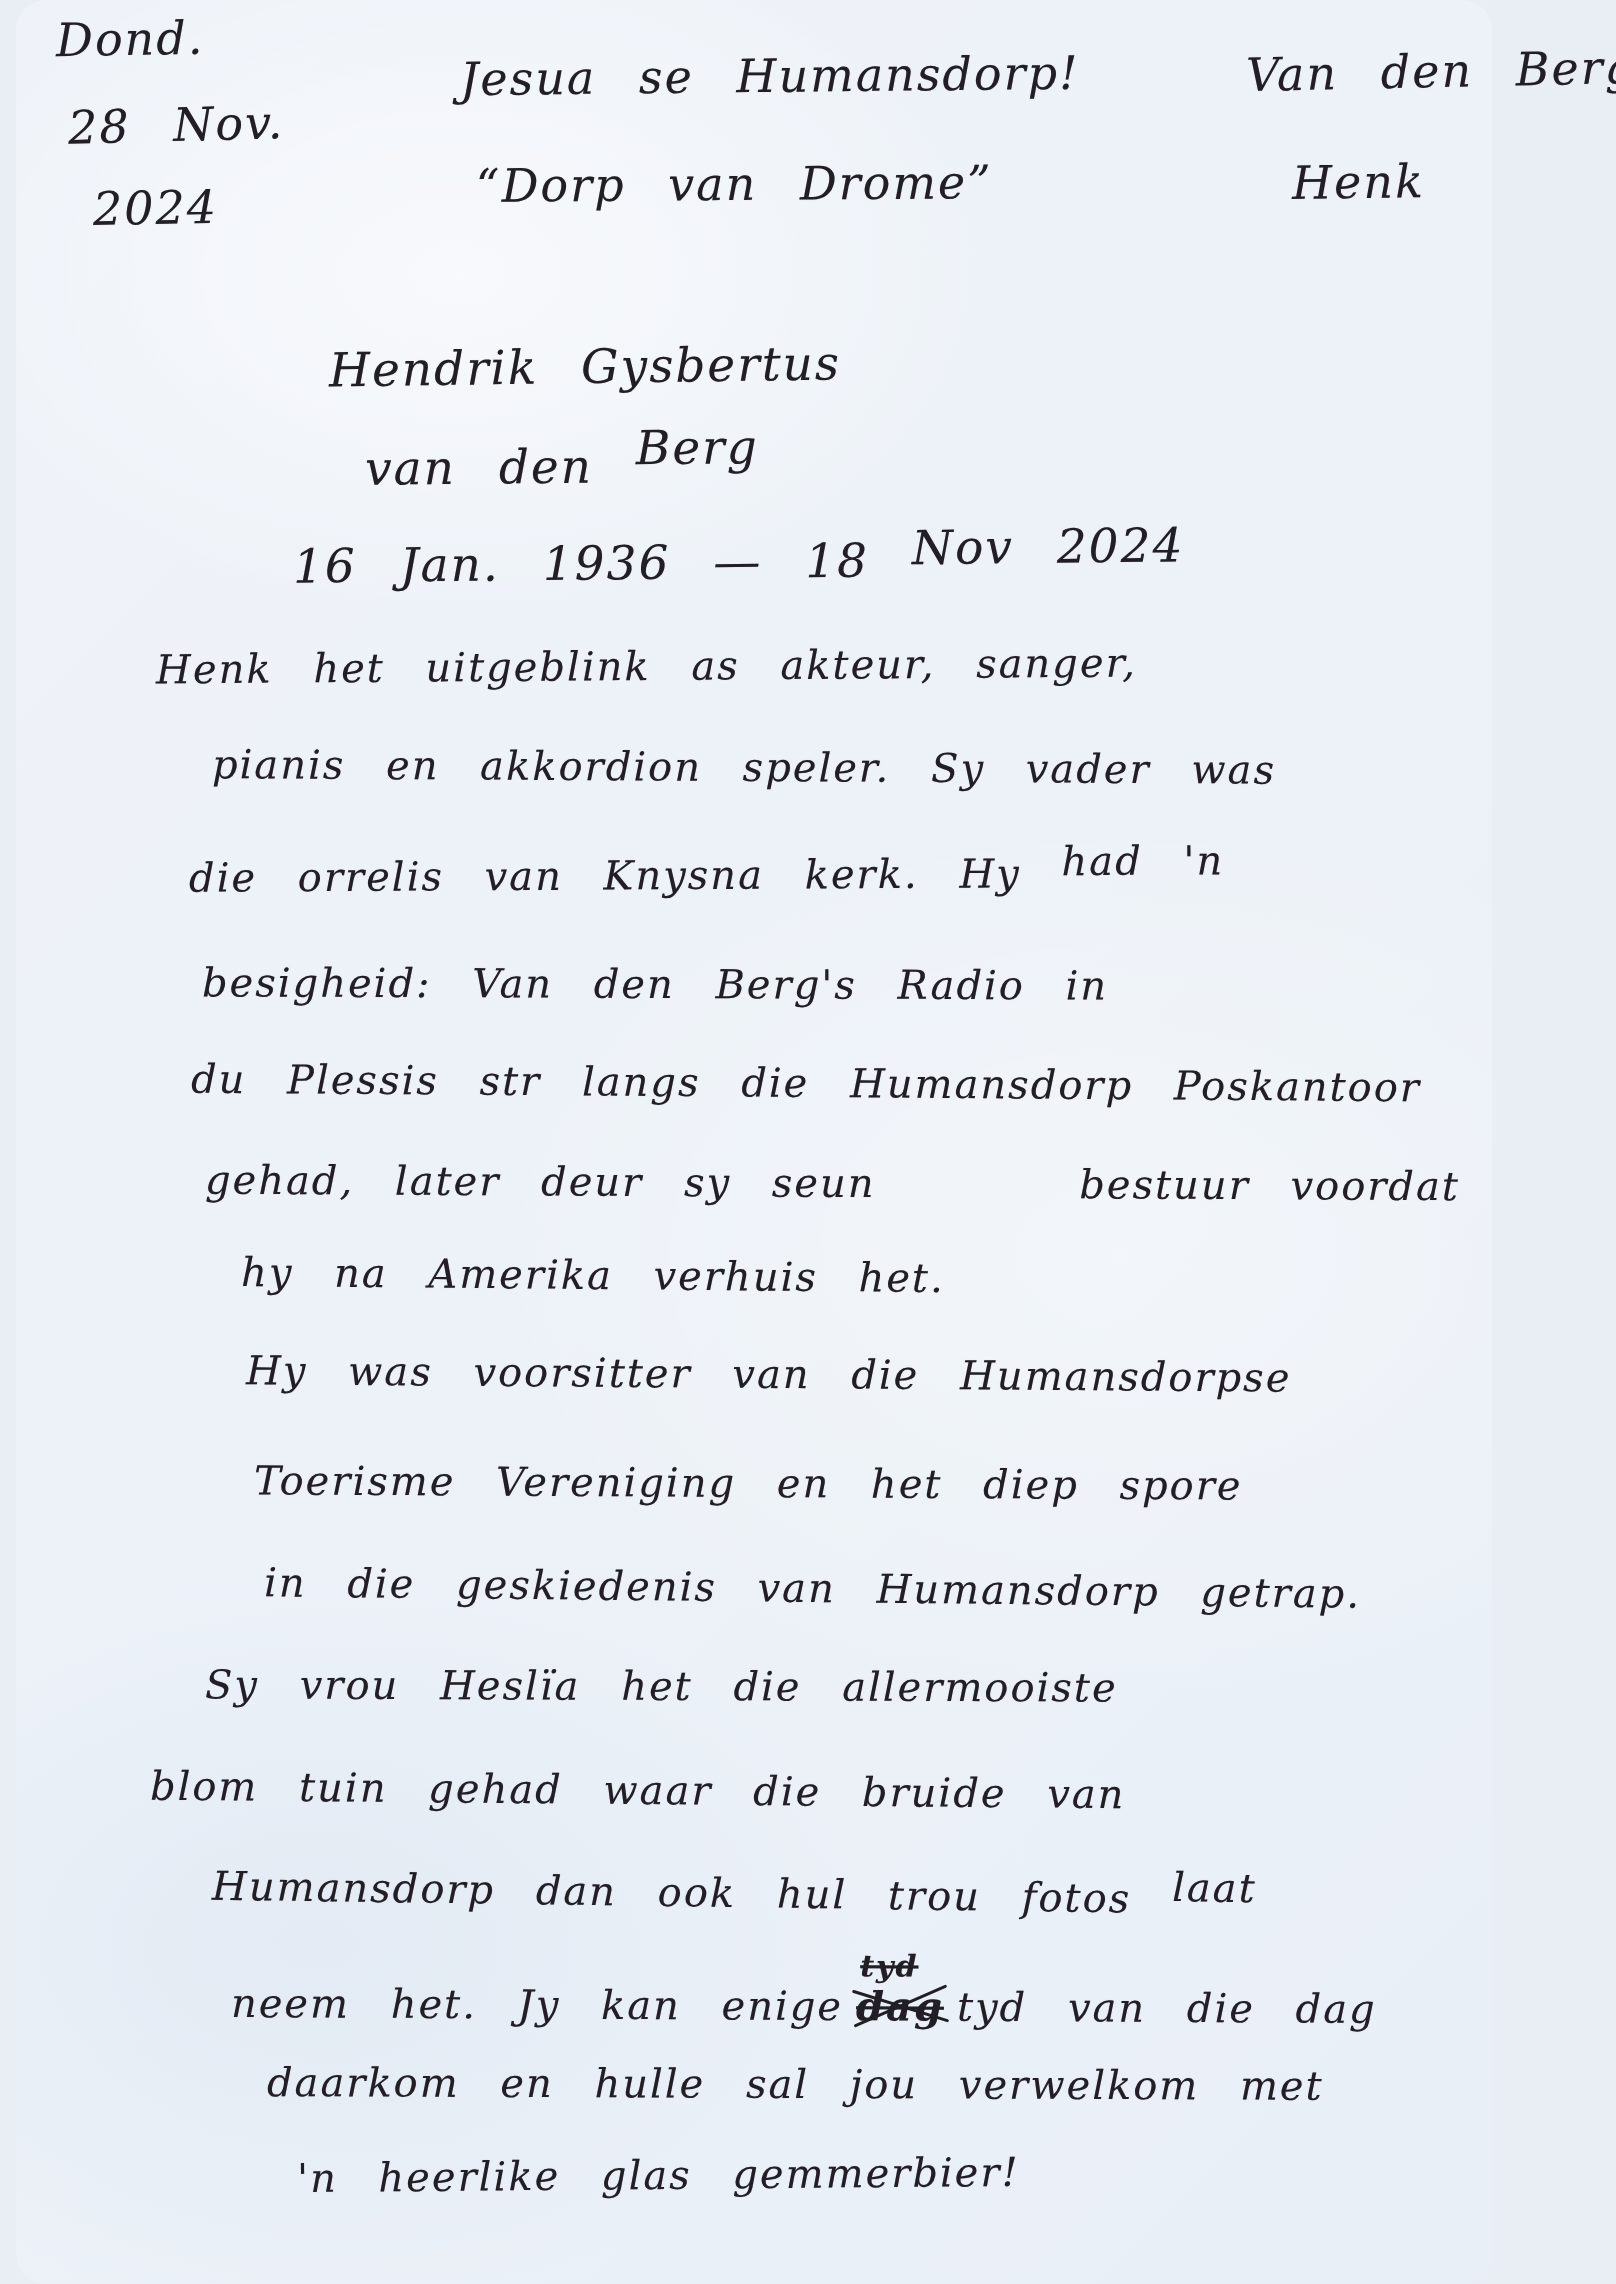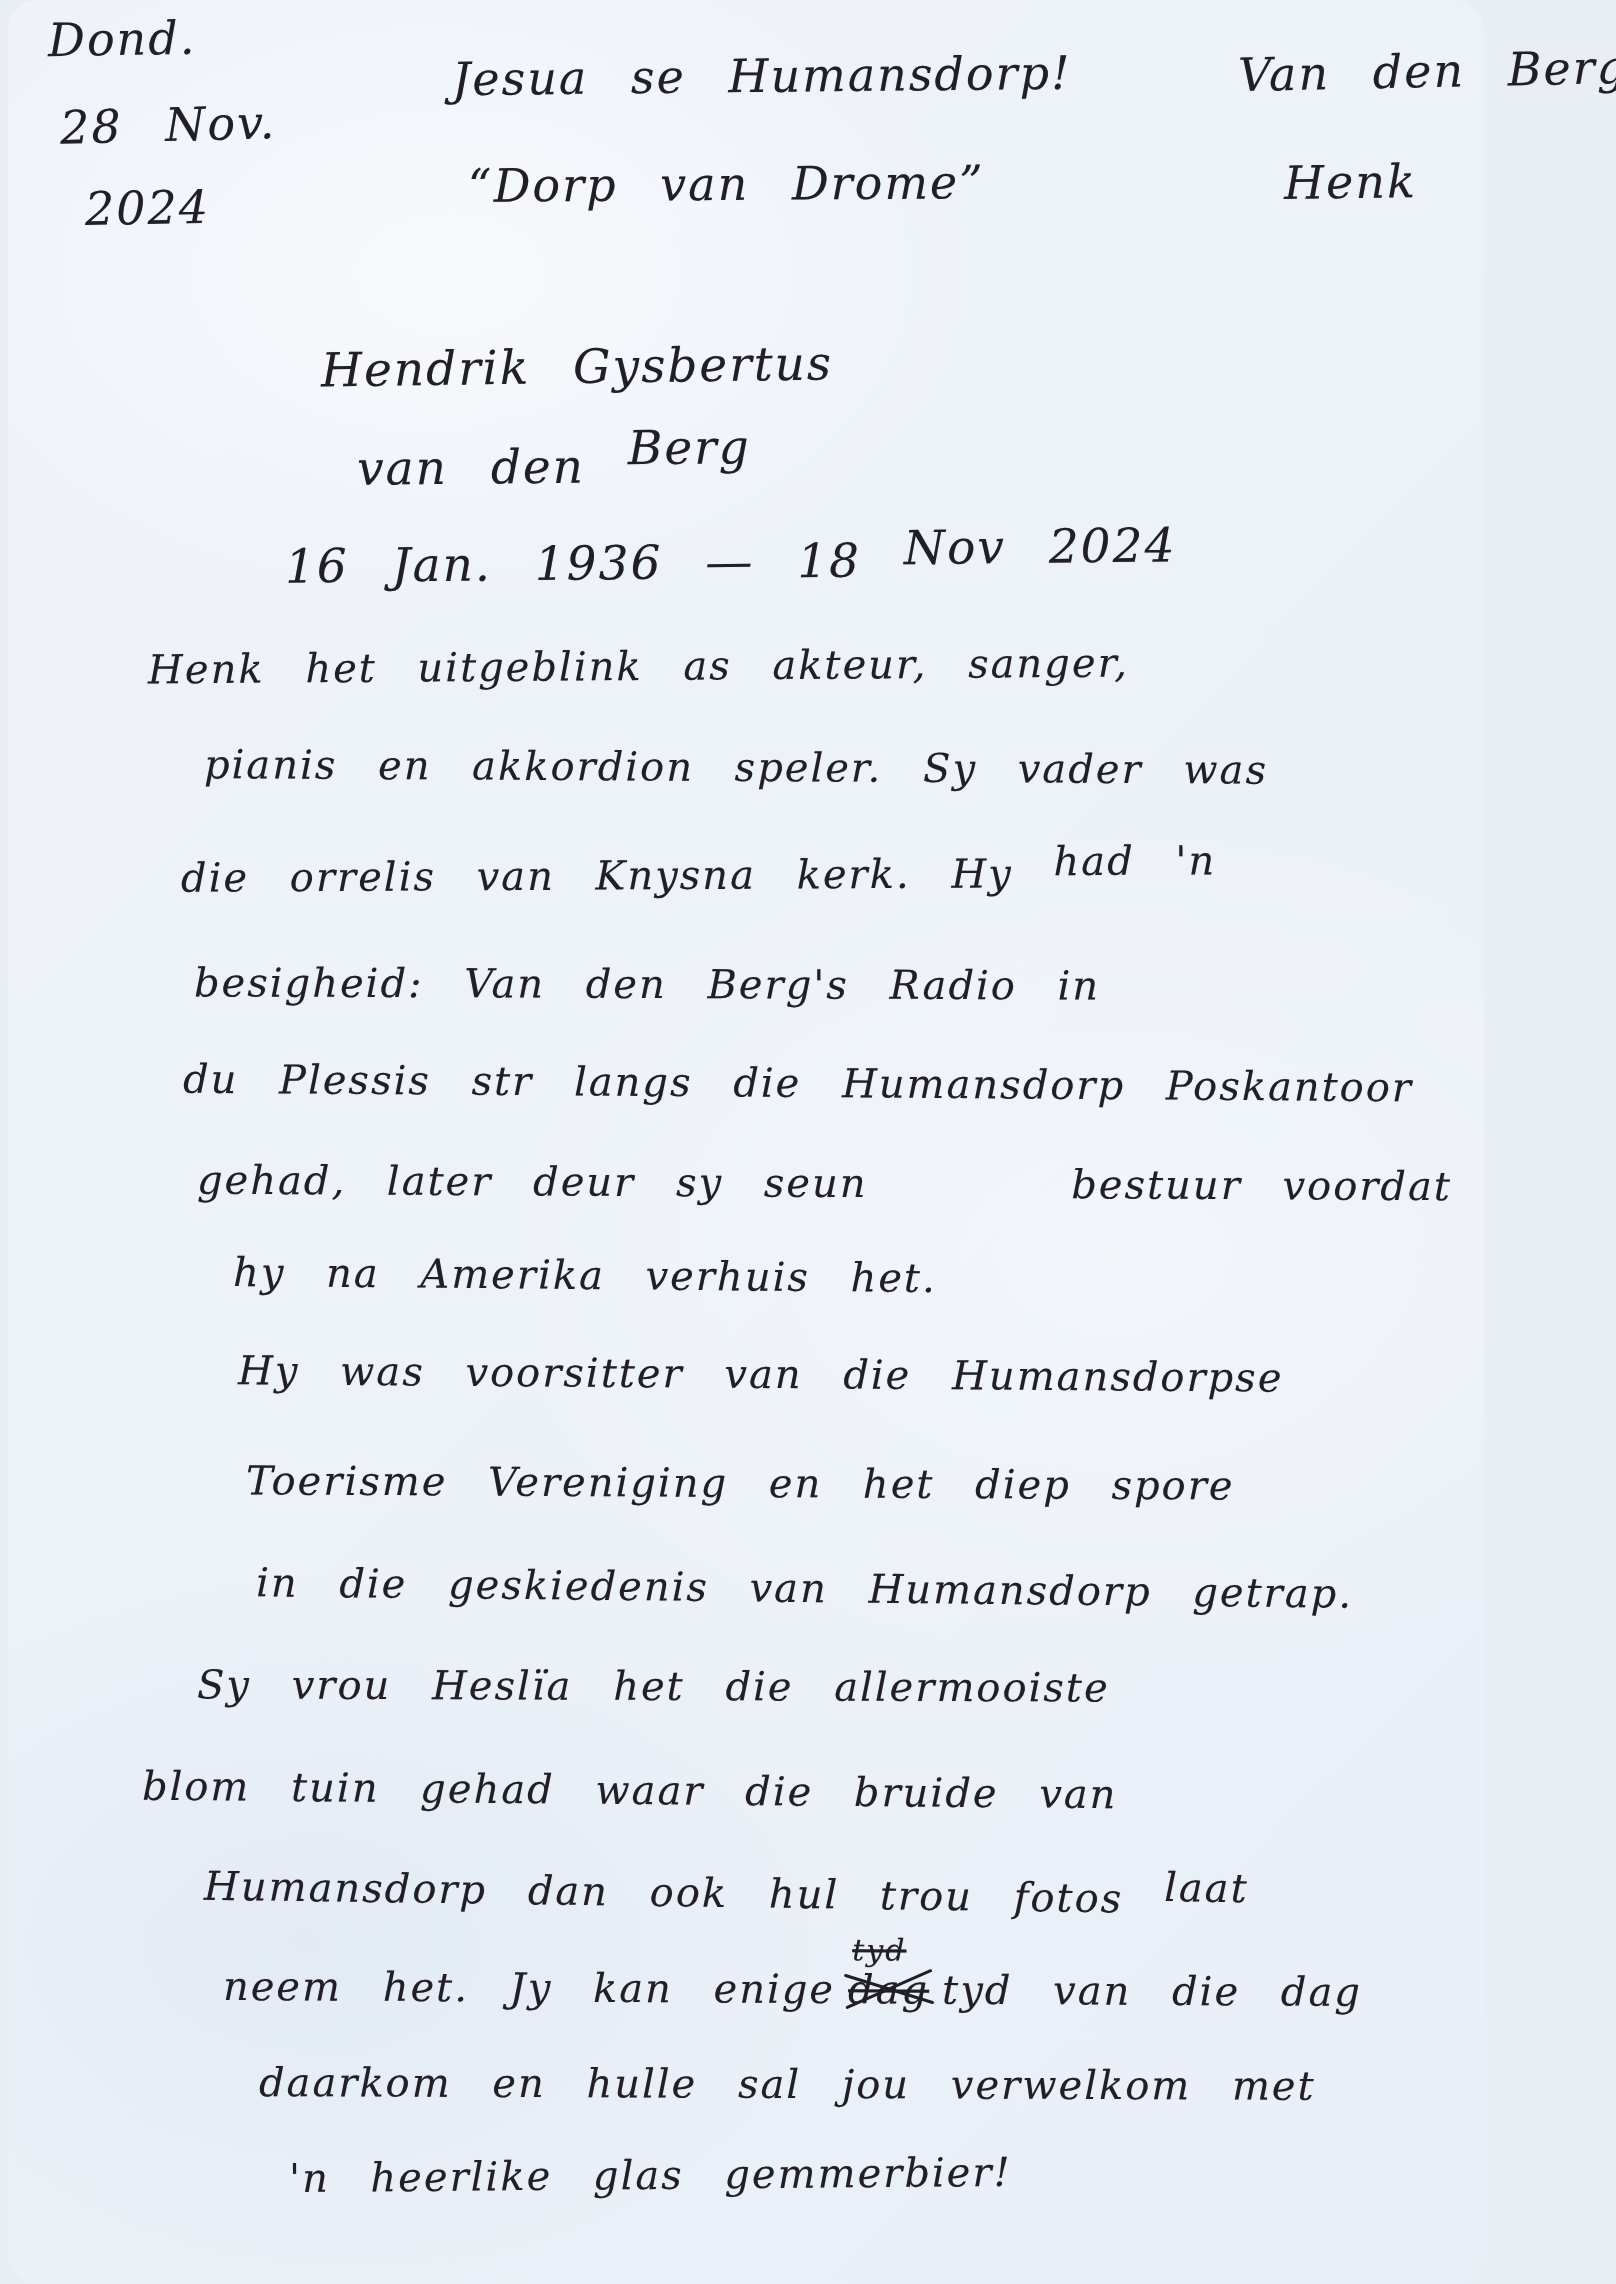--- a/index.html
+++ b/index.html
@@ -3,21 +3,21 @@
 <meta charset="utf-8">
 <style>
   html,body{margin:0;padding:0;}
   body{
     width:1616px;height:2284px;
     background:#e9eef5;
     font-family:"DejaVu Serif", serif;
     overflow:hidden;
   }
   .page{
-    position:absolute;left:8px;top:0;width:1476px;height:2284px;
+    position:absolute;left:16px;top:0;width:1476px;height:2284px;
     background:
       radial-gradient(914px 587px at 30% 12%, rgba(255,255,255,.55), rgba(255,255,255,0) 60%),
       radial-gradient(1044px 718px at 75% 55%, rgba(255,255,255,.35), rgba(255,255,255,0) 65%),
       radial-gradient(783px 522px at 20% 85%, rgba(210,222,238,.35), rgba(210,222,238,0) 70%),
       linear-gradient(135deg,#eff3f9 0%, #edf2f8 45%, #e9eff7 100%);
     border-radius: 30px;
   }
   .hw{
     position:absolute;
     font-style:italic;
@@ -26,21 +26,21 @@
     white-space:nowrap;
     letter-spacing:2px;
     word-spacing:26px;
   }
   .sz-head{font-size:46px;}
   .sz-name{font-size:47px;}
   .sz-body{font-size:40px;}
   .raised{position:relative;top:-18px;}
   .raised-sm{position:relative;top:-11.7px;}
   .gap{display:inline-block;margin-left:163px;}
-  .strike-wrap{position:relative;display:inline-block;margin:0 13px;}
+  .strike-wrap{position:relative;display:inline-block;margin:16px 13px;font-weight:bold;}
   .struck{
     position:relative;display:inline-block;
     text-decoration:line-through;
     text-decoration-thickness:3.3px;
   }
   .struck::before,.struck::after{
     content:"";position:absolute;left:-6.5px;right:-6.5px;top:46%;height:3.3px;
     background:#211e26;border-radius:2px;
   }
   .struck::before{transform:rotate(17deg);}

